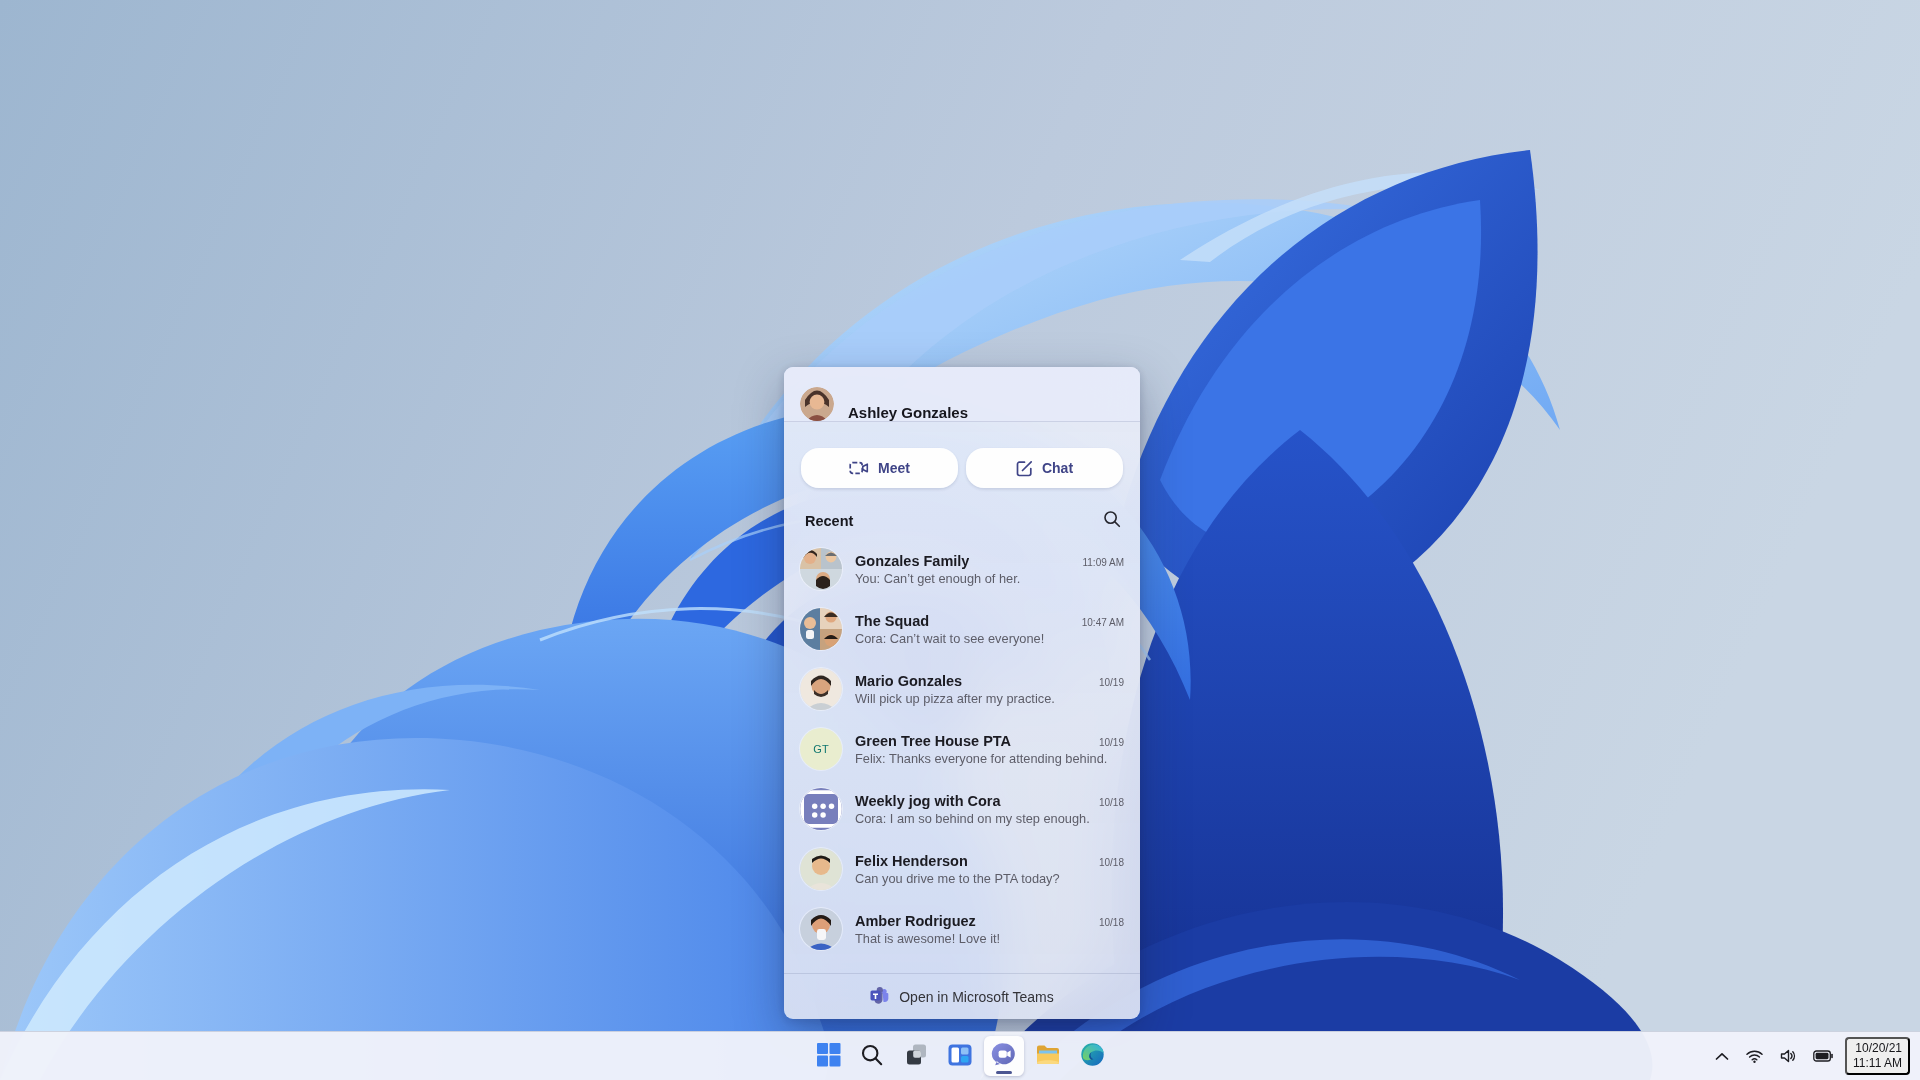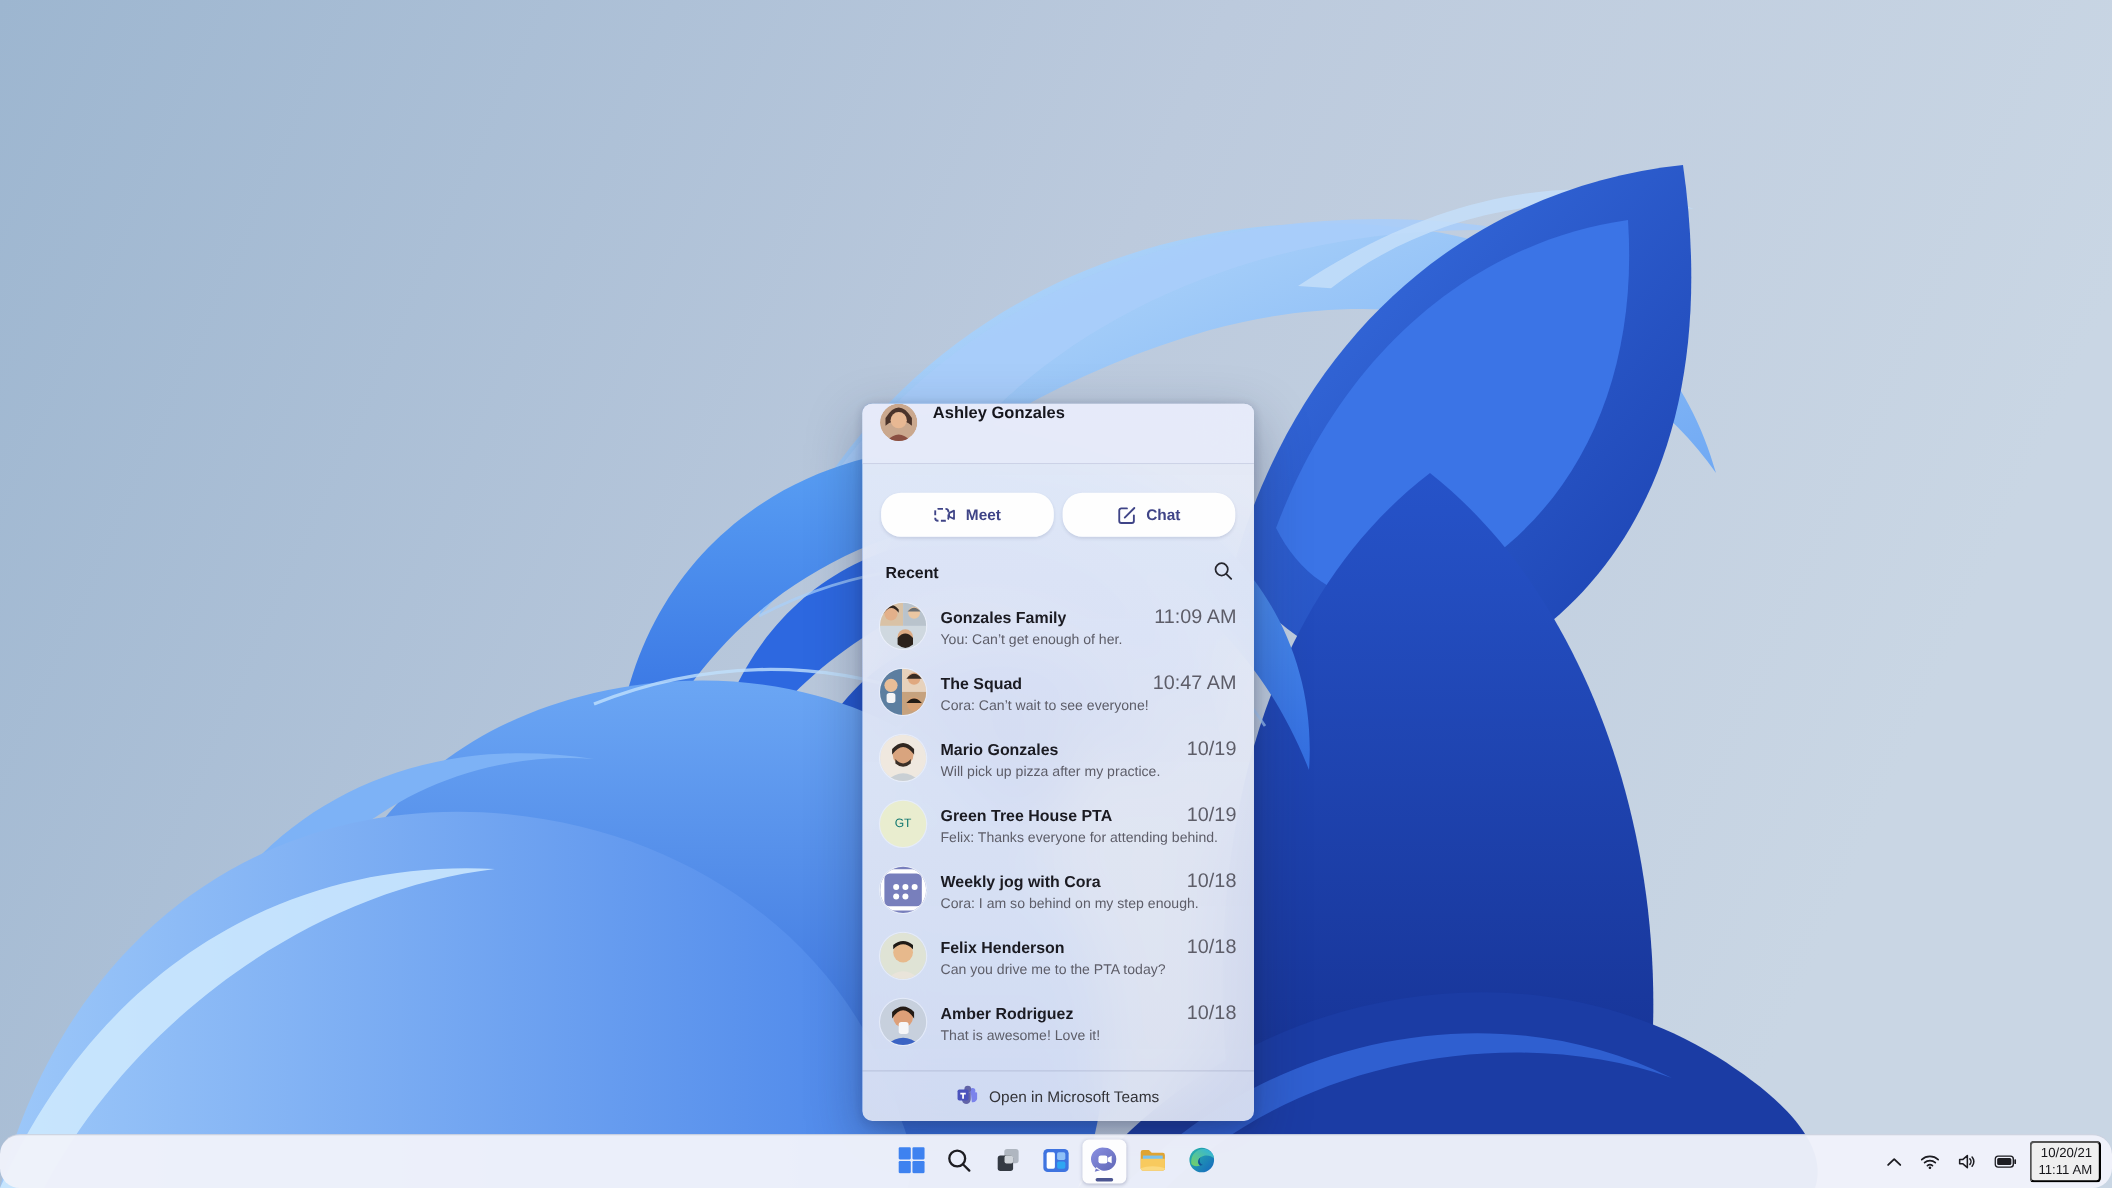--- a/index.html
+++ b/index.html
@@ -9,21 +9,21 @@
   
   .wallpaper{position:absolute;inset:0;}
   .wallpaper svg{display:block;width:100%;height:100%;}
 
   
   .flyout{position:absolute;left:784px;top:367px;width:356px;height:652px;
     border-radius:9px;display:flex;flex-direction:column;
     background:linear-gradient(180deg,rgba(232,236,247,.94),rgba(222,227,241,.92));
     backdrop-filter:blur(26px) saturate(1.25);
     box-shadow:0 18px 48px rgba(25,35,70,.35),0 2px 10px rgba(25,35,70,.18);}
-  .flyout-header{height:54px;flex:0 0 54px;display:flex;align-items:flex-start;padding:0 16px;
+  .flyout-header{height:54px;flex:0 0 54px;display:flex;align-items:flex-end;padding:0 16px;
     background:rgba(230,234,249,.75);border-radius:9px 9px 0 0;
     border-bottom:1px solid rgba(110,120,155,.22);}
   .avatar-sm{width:34px;height:34px;border-radius:50%;overflow:hidden;flex:0 0 34px;}
   .flyout-header .name{margin-left:14px;font-size:15px;font-weight:700;color:#16161d;}
 
   .btn-row{display:flex;gap:8px;padding:26px 17px 0 17px;}
   .teams-btn{flex:1;height:40px;border:0;border-radius:18px;background:rgba(255,255,255,.96);
     display:flex;align-items:center;justify-content:center;gap:9px;cursor:pointer;
     box-shadow:0 1.5px 3px rgba(40,50,90,.14);font-family:inherit;}
   .teams-btn .lbl{font-size:14px;font-weight:700;color:#3f4487;}
@@ -39,33 +39,33 @@
   .avatar{width:42px;height:42px;border-radius:50%;overflow:hidden;flex:0 0 42px;
     box-shadow:0 0 0 1px rgba(255,255,255,.4);}
   .avatar svg{display:block;width:100%;height:100%;}
   .avatar.initials{display:flex;align-items:center;justify-content:center;
     background:#e9edcf;font-size:11px;font-weight:500;color:#0f766e;}
   .avatar.cal{display:flex;align-items:center;justify-content:center;background:#787fbc;}
   .row-text{flex:1;margin-left:13px;min-width:0;}
   .row-line1{display:flex;align-items:baseline;justify-content:space-between;}
   .row-title{font-size:14.5px;font-weight:700;color:#1b1b22;white-space:nowrap;
     overflow:hidden;text-overflow:ellipsis;}
-  .row-time{font-size:18px;color:#5d5d68;margin-left:8px;flex:0 0 auto;}
+  .row-time{font-size:10px;color:#5d5d68;margin-left:8px;flex:0 0 auto;}
   .row-preview{font-size:12.8px;color:#5d5d68;margin-top:2px;white-space:nowrap;
     overflow:hidden;text-overflow:ellipsis;}
 
   .flyout-footer{margin-top:auto;border-top:1px solid rgba(110,120,155,.22);
     height:45px;flex:0 0 45px;display:flex;align-items:center;justify-content:center;}
   .open-teams{display:flex;align-items:center;gap:10px;background:none;border:0;
     cursor:pointer;font-family:inherit;font-size:14px;color:#333338;}
 
   
   .taskbar{position:absolute;left:0;right:0;bottom:0;height:48px;
     background:rgba(240,242,250,.97);border-top:1px solid rgba(175,182,200,.55);
-    display:flex;align-items:center;border-radius:18px;}
+    display:flex;align-items:center;}
   .tb-center{position:absolute;left:50%;transform:translateX(-50%);display:flex;gap:4px;}
   .tb-btn{width:40px;height:40px;border:0;background:transparent;border-radius:6px;
     display:flex;align-items:center;justify-content:center;cursor:pointer;position:relative;}
   .tb-btn.active{background:#fdfdfe;box-shadow:0 1px 3px rgba(50,60,100,.25);}
   .tb-btn.active .indicator{position:absolute;bottom:2px;left:50%;transform:translateX(-50%);
     width:16px;height:3px;border-radius:2px;background:#4c5692;}
   .tray{position:absolute;right:10px;display:flex;align-items:center;gap:7px;}
   .tray-btn{background:none;border:0;padding:4px 5px;border-radius:4px;cursor:pointer;display:flex;}
   .clock{text-align:right;font-size:12px;line-height:15px;color:#16161a;
     padding:2px 6px;border-radius:4px;cursor:pointer;}

